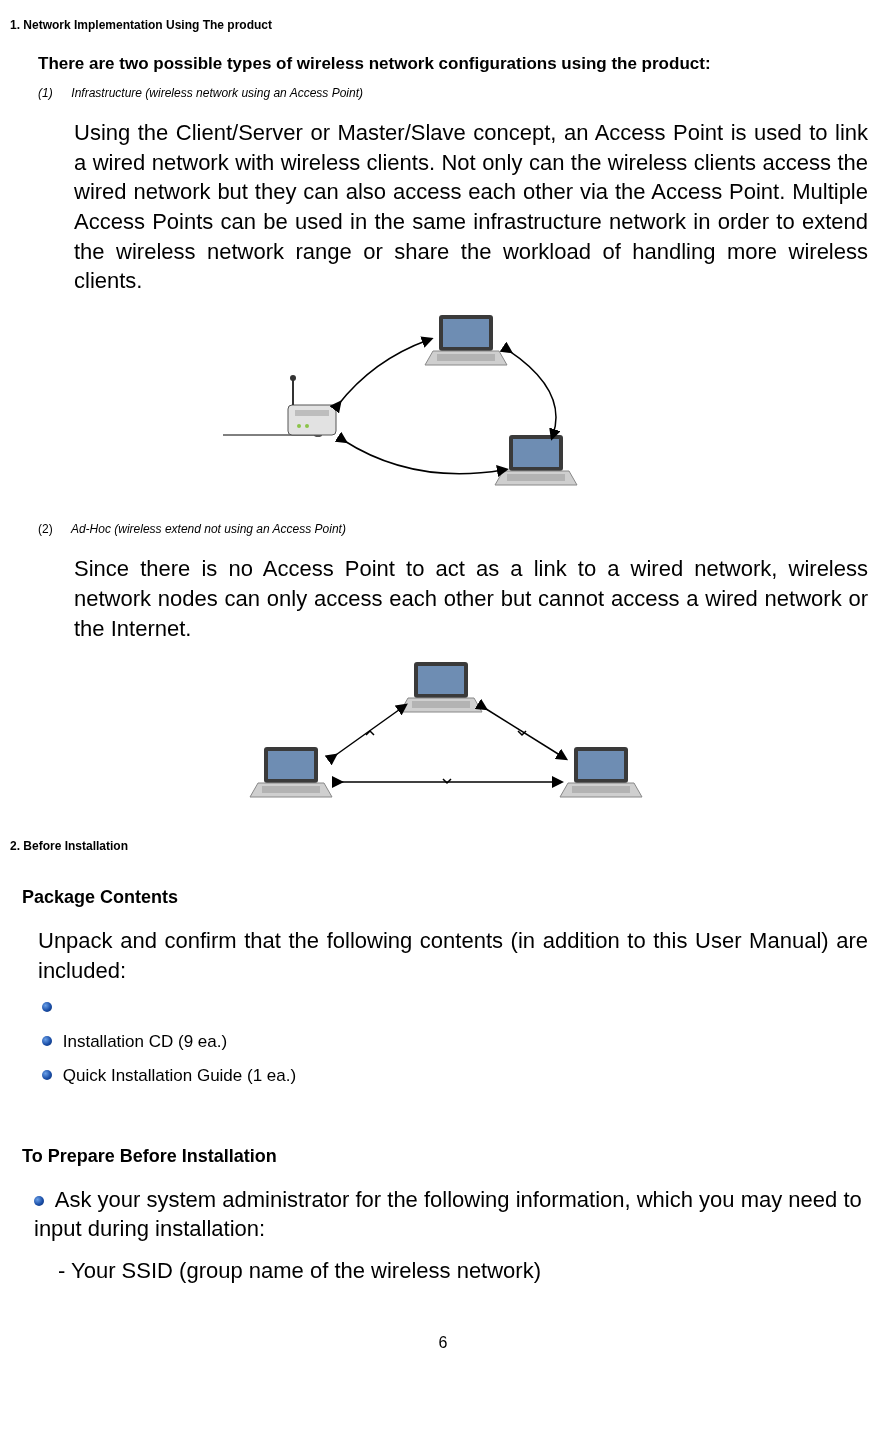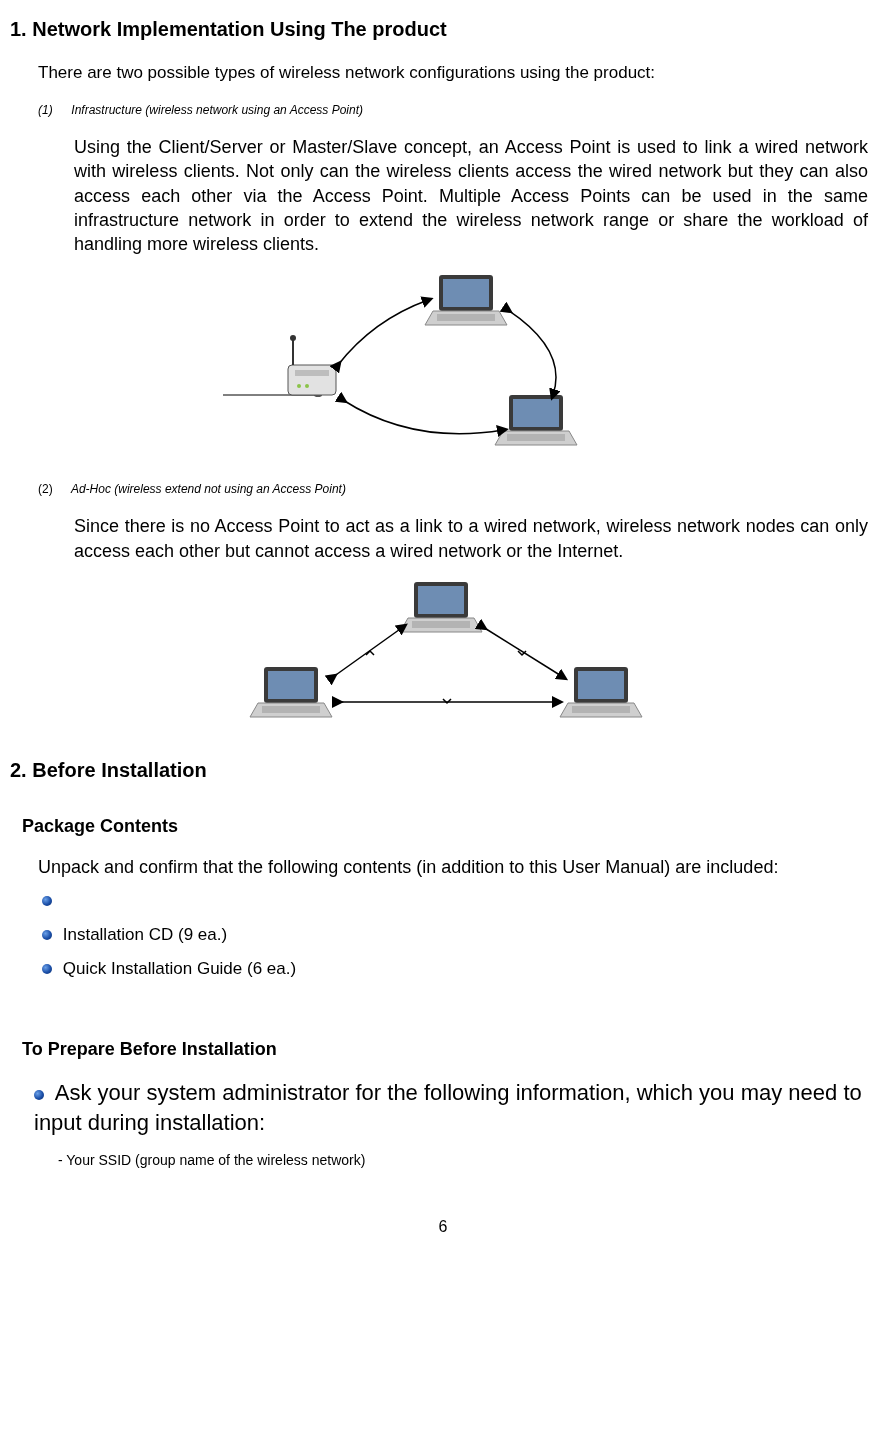--- a/index.html
+++ b/index.html
@@ -4,42 +4,43 @@
   <style>
     body {
       font-family: Arial, Helvetica, sans-serif;
       max-width: 886px;
       margin: 0 auto;
       padding: 10px 10px 40px 10px;
       color: #000;
       background: #fff;
     }
     .section-heading {
-      font-size: 20px;
+      font-size: 12px;
       font-weight: bold;
       margin-top: 8px;
       margin-bottom: 22px;
     }
     .intro-text {
       font-size: 17px;
       margin-left: 28px;
-      margin-bottom: 20px;
+      margin-bottom: 12px;
+      font-weight: bold;
     }
     .list-item-heading {
       font-size: 12px;
       font-style: italic;
       margin-left: 28px;
       margin-bottom: 18px;
     }
     .list-num {
       display: inline-block;
       width: 30px;
     }
     .body-para {
-      font-size: 18px;
+      font-size: 22px;
       margin-left: 64px;
       margin-right: 8px;
       text-align: justify;
       line-height: 1.35;
       margin-bottom: 12px;
     }
     .subheading {
       font-size: 18px;
       font-weight: bold;
       margin-left: 12px;
@@ -63,21 +64,21 @@
       top: -1px;
     }
     .bullet-body {
       font-size: 22px;
       margin-left: 48px;
       line-height: 1.35;
       margin-bottom: 12px;
       text-align: justify;
     }
     .sub-dash {
-      font-size: 14px;
+      font-size: 22px;
       margin-left: 48px;
     }
     .figure {
       text-align: center;
       margin: 14px 0 18px 0;
     }
     .figure svg {
       display: inline-block;
     }
     .page-number {
@@ -197,21 +198,21 @@
 
 <div class="bullet-line">
   <span class="bullet-dot"></span>
 </div>
 <div class="bullet-line">
   <span class="bullet-dot"></span>
   <span>Installation CD (9 ea.)</span>
 </div>
 <div class="bullet-line">
   <span class="bullet-dot"></span>
-  <span>Quick Installation Guide (6 ea.)</span>
+  <span>Quick Installation Guide (1 ea.)</span>
 </div>
 
 <div class="subheading" style="margin-top:60px">To Prepare Before Installation</div>
 
 <div class="bullet-line" style="margin-left:24px">
   <span class="bullet-dot"></span>
   <span class="bullet-body" style="display:inline; margin:0">Ask your system administrator for the following information, which you may need to input during installation:</span>
 </div>
 
 <div class="sub-dash">- Your SSID (group name of the wireless network)</div>

